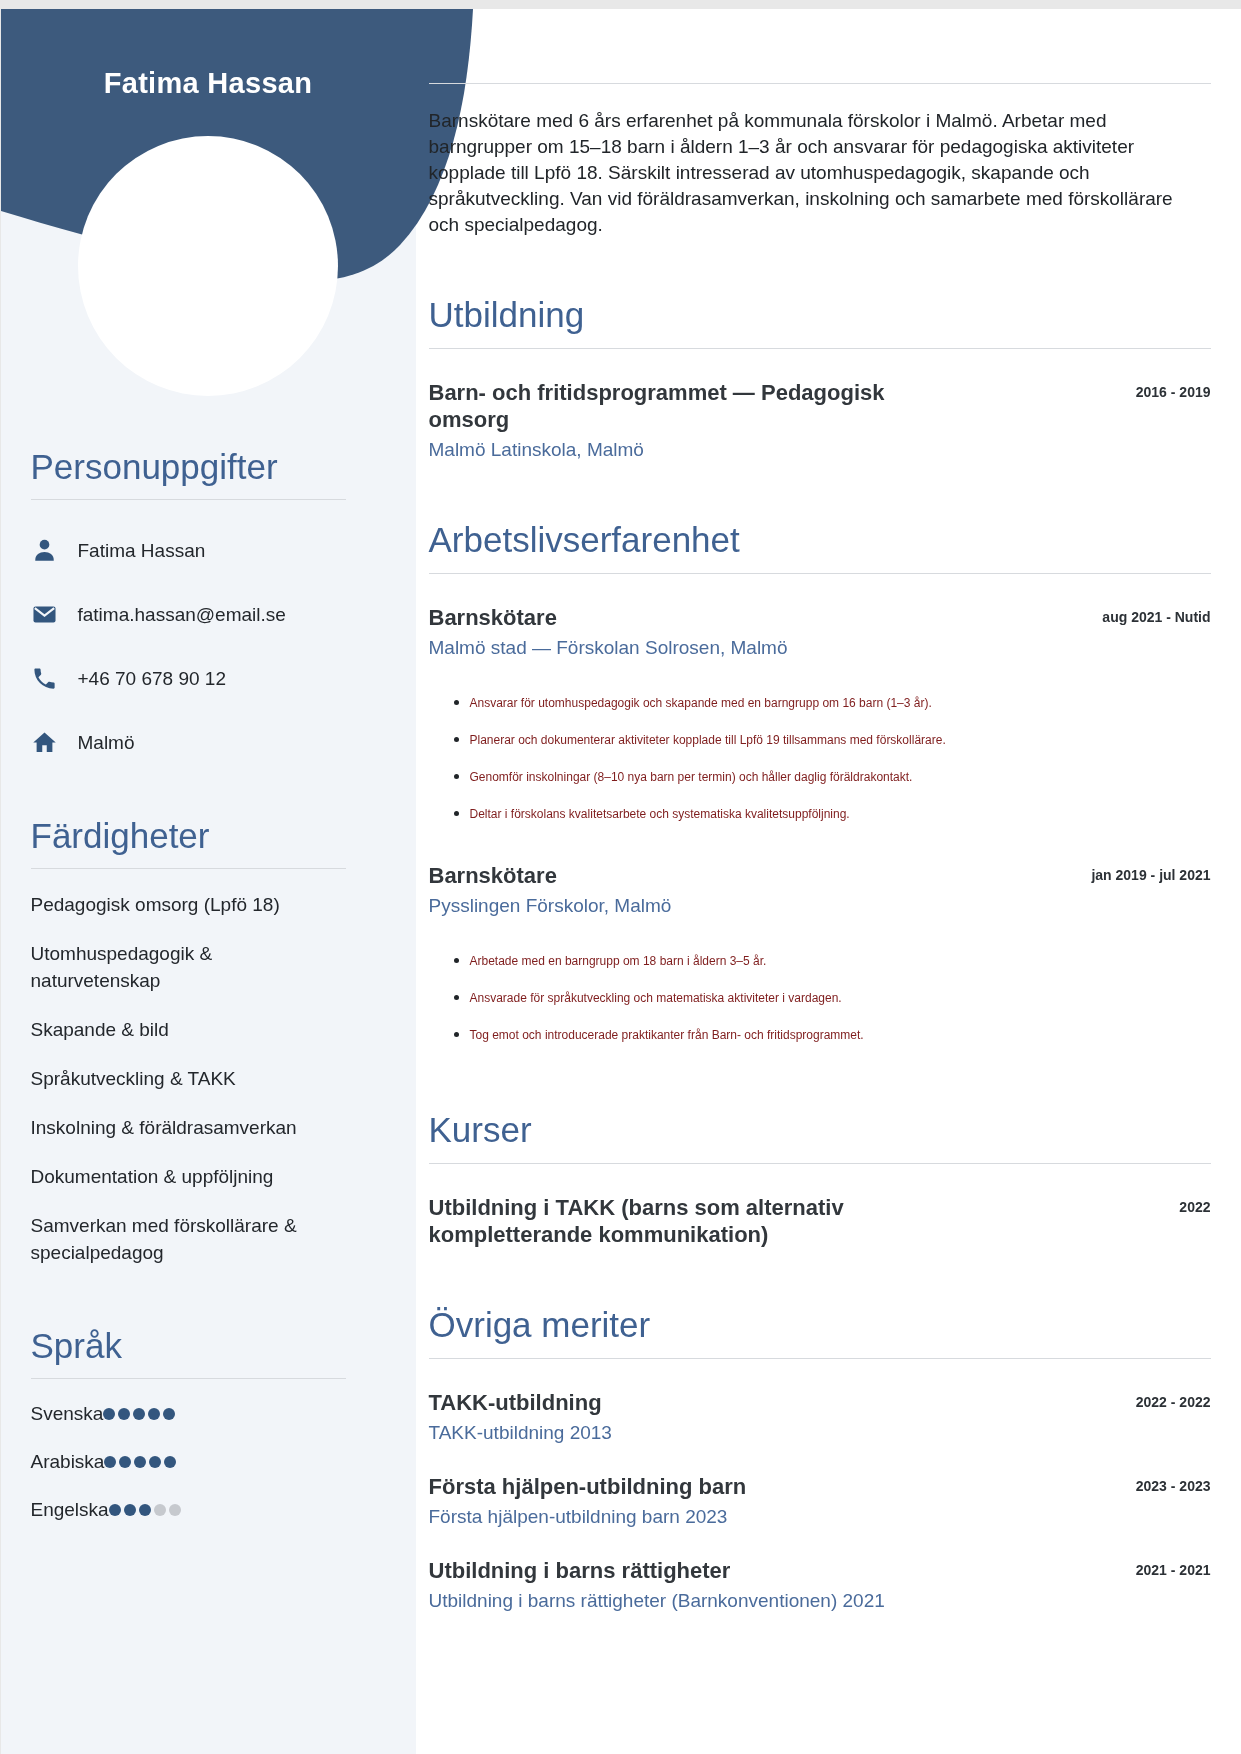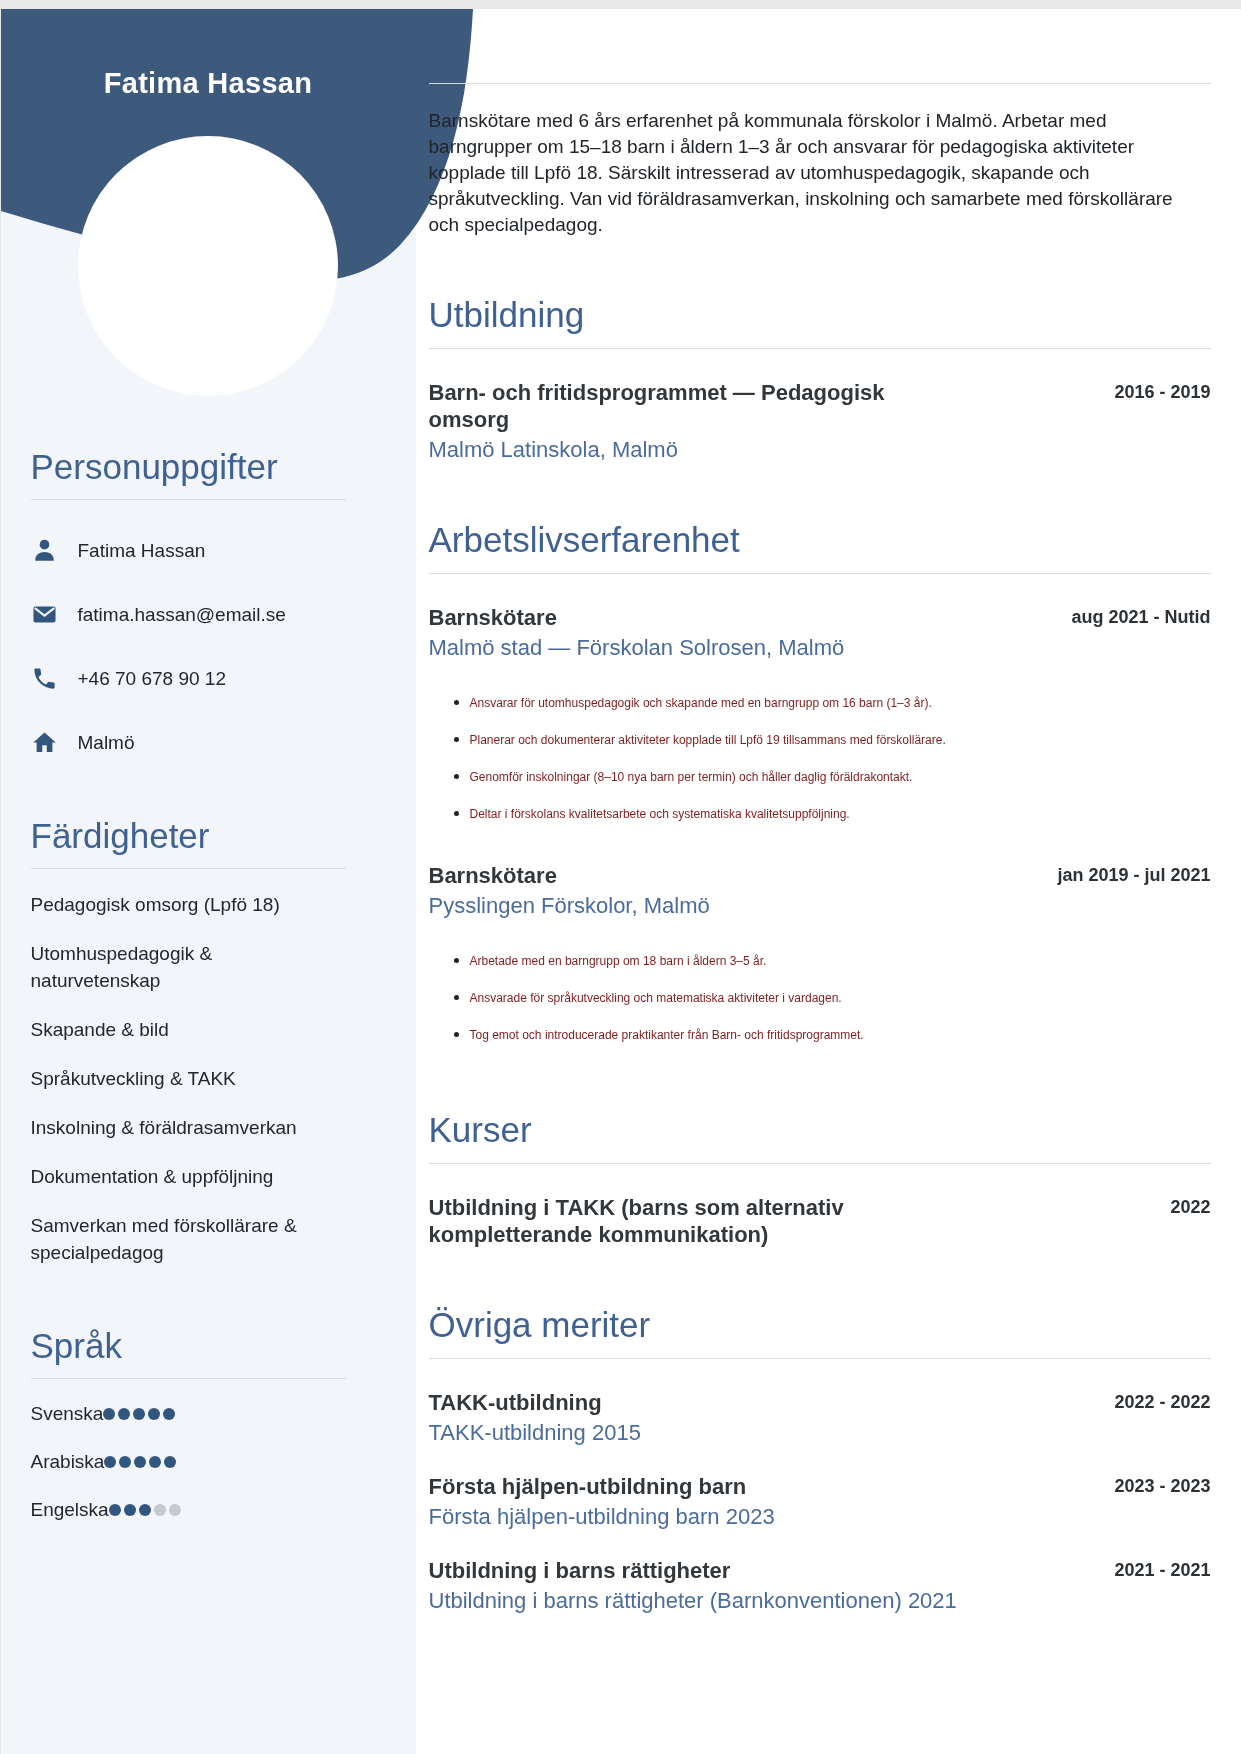--- a/index.html
+++ b/index.html
@@ -32,22 +32,22 @@
   .dot.filled{background:#33567e;}
   
   .main{position:absolute;left:428px;top:0;width:782px;padding-top:62px;z-index:2;}
   .m-section + .m-section{margin-top:56px;}
   .m-heading{font-size:35px;font-weight:400;color:#3f6191;line-height:42px;}
   .m-divider{height:1px;background:#d7dade;margin-top:12px;}
   .para{font-size:19px;line-height:26px;color:#212529;margin-top:24px;max-width:745px;}
   .entry{display:flex;justify-content:space-between;align-items:flex-start;margin-top:30px;}
   .entry + .entry{margin-top:27px;}
   .entry-title{font-size:22px;font-weight:bold;color:#32373c;line-height:27px;max-width:460px;}
-  .entry-sub{font-size:22px;color:#4a6b9b;line-height:27px;margin-top:3px;}
-  .entry-dates{font-size:18px;font-weight:bold;color:#2c3136;white-space:nowrap;line-height:27px;}
+  .entry-sub{font-size:19px;color:#4a6b9b;line-height:27px;margin-top:3px;}
+  .entry-dates{font-size:14px;font-weight:bold;color:#2c3136;white-space:nowrap;line-height:27px;}
   ul.bullets{margin:23px 0 0 0;padding:0 0 0 41px;}
   ul.bullets li{font-size:12px;color:#7f1d1d;line-height:35px;max-width:700px;}
   ul.bullets li::marker{color:#212529;font-size:15px;}
 </style>
 </head>
 <body>
 
 <div class="page">
 
   <div class="sidebar-bg"></div>
@@ -217,21 +217,21 @@
       </div>
     </div>
 
     <div class="m-section">
       <div class="m-heading">Övriga meriter</div>
       <div class="m-divider"></div>
 
       <div class="entry">
         <div class="entry-main">
           <div class="entry-title">TAKK-utbildning</div>
-          <div class="entry-sub">TAKK-utbildning 2015</div>
+          <div class="entry-sub">TAKK-utbildning 2013</div>
         </div>
         <div class="entry-dates">2022 - 2022</div>
       </div>
 
       <div class="entry">
         <div class="entry-main">
           <div class="entry-title">Första hjälpen-utbildning barn</div>
           <div class="entry-sub">Första hjälpen-utbildning barn 2023</div>
         </div>
         <div class="entry-dates">2023 - 2023</div>

